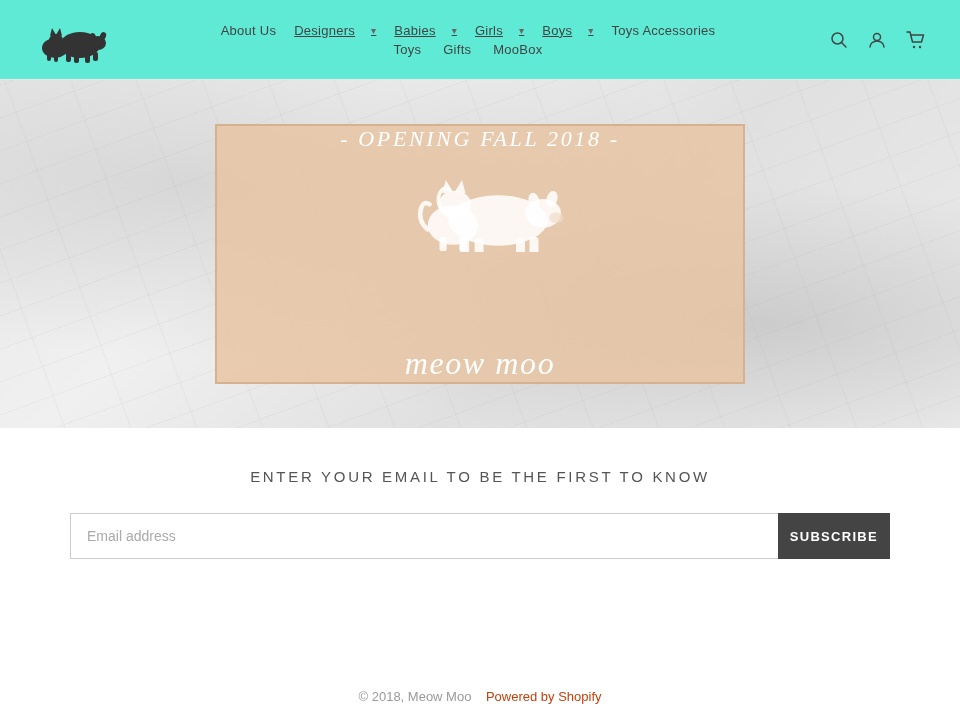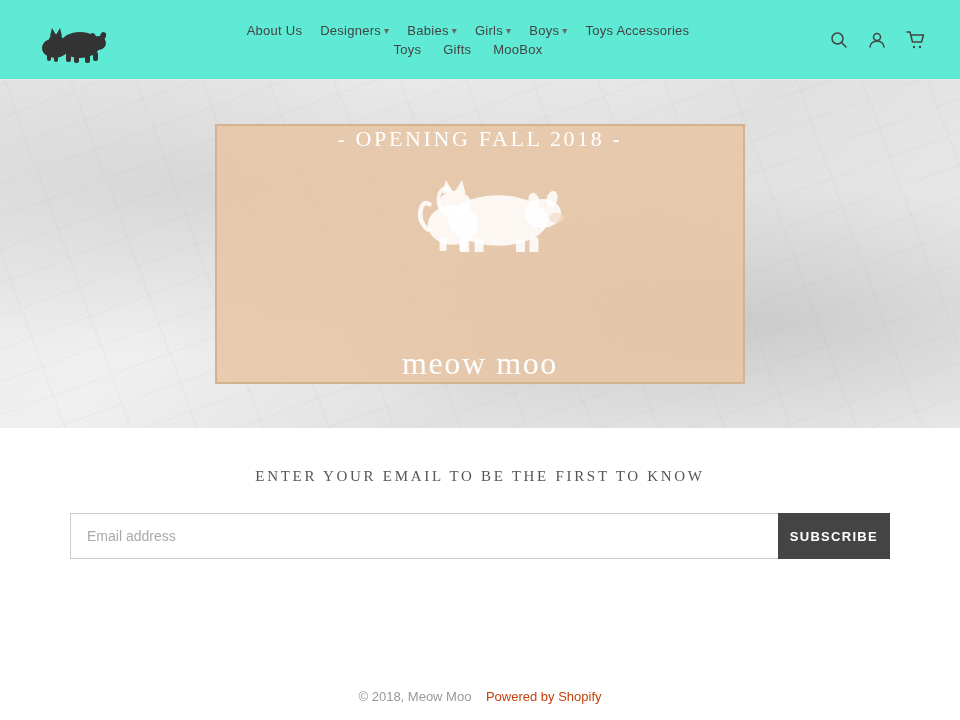--- a/index.html
+++ b/index.html
@@ -63,25 +63,26 @@
       font-size: 13px;
       color: #444;
       text-decoration: none;
       cursor: pointer;
       letter-spacing: 0.02em;
     }
 
     .nav-dropdown {
       display: flex;
       align-items: center;
-      gap: 3px;
+      gap: 16px;
       font-size: 13px;
       color: #444;
       cursor: pointer;
       letter-spacing: 0.02em;
+      text-decoration: underline;
     }
 
     .nav-dropdown .chevron {
       font-size: 10px;
       color: #666;
     }
 
     .header-icons {
       display: flex;
       align-items: center;
@@ -148,20 +149,21 @@
       transform: translate(-50%, -50%);
       width: 530px;
       height: 260px;
       background: rgba(232, 196, 162, 0.82);
       border: 2px solid rgba(210, 175, 140, 0.9);
       display: flex;
       flex-direction: column;
       align-items: center;
       justify-content: center;
       gap: 10px;
+      font-style: italic;
     }
 
     .hero-opening-text {
       font-size: 22px;
       color: #fff;
       letter-spacing: 0.12em;
       font-weight: 400;
       font-family: 'Georgia', serif;
       margin-bottom: 0px;
     }
@@ -197,21 +199,20 @@
       align-items: center;
     }
 
     .email-heading {
       font-size: 15px;
       letter-spacing: 0.18em;
       color: #555;
       font-weight: 400;
       margin-bottom: 28px;
       text-align: center;
-      font-family: Liberation Serif, serif;
     }
 
     .email-form {
       display: flex;
       width: 820px;
       max-width: 100%;
     }
 
     .email-input {
       flex: 1;

